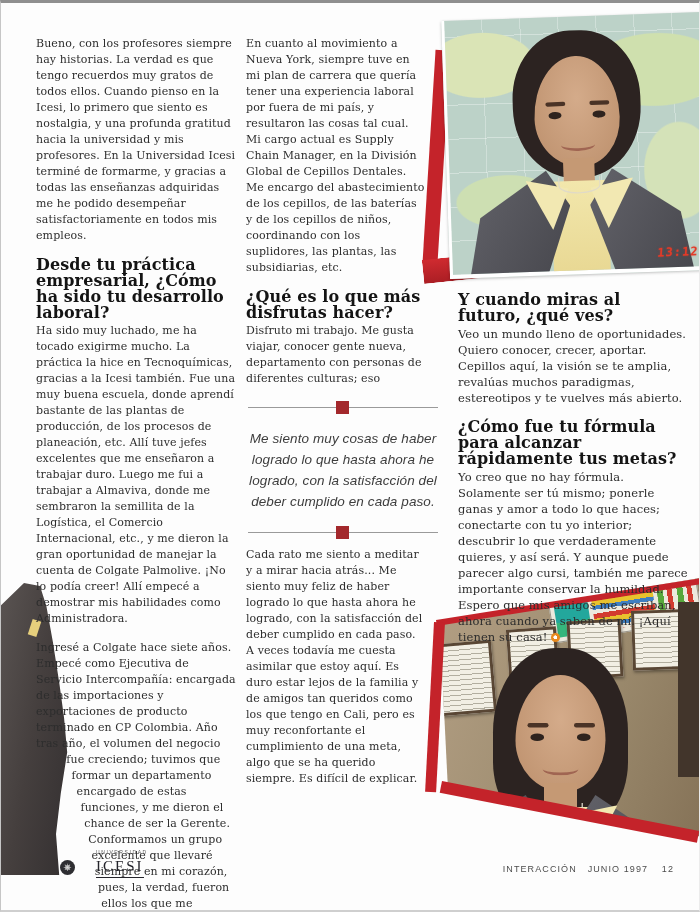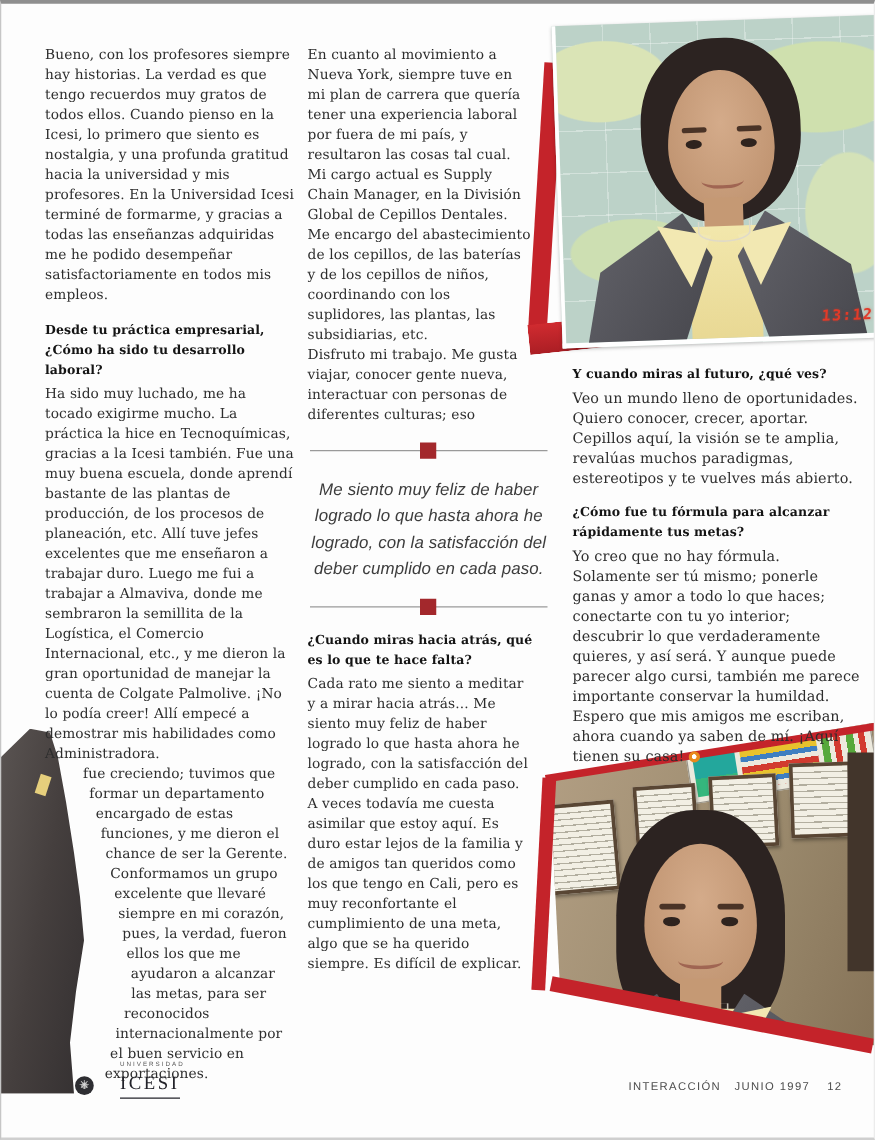--- a/index.html
+++ b/index.html
@@ -14,21 +14,21 @@
     border-bottom:2px solid #cfcfcf; border-right:1px solid #ececec;
   }
 
   
   .col { position:absolute; z-index:3; font-size:11px; line-height:16px; letter-spacing:.1px; }
   #col1 { left:36px;  top:36px; width:200px; }
   #col2 { left:246px; top:36px; width:194px; }
   #col3 { left:458px; top:292px; width:230px; font-size:11.5px; }
   .t { margin:0; }
   .gap { margin-top:13px; }
-  .qh { font-weight:bold; font-size:10px; line-height:16px; color:#141414; margin-top:13px; margin-bottom:2px; }
+  .qh { font-weight:bold; font-size:16px; line-height:16px; color:#141414; margin-top:13px; margin-bottom:2px; }
   .qh.first { margin-top:0; }
   .intro { padding-right:14px; }
   .tight-right { padding-right:14px; }
 
   
   .suit-spacer {
     float:left; width:86px; height:292px;
     shape-outside: polygon(0 0, 20px 0, 36px 50px, 48px 100px, 58px 150px, 64px 178px, 52px 205px, 44px 235px, 34px 270px, 30px 292px, 0 292px);
     shape-margin:5px;
   }
@@ -158,42 +158,43 @@
 
 <div class="page-frame"></div>
 
 <div class="suit"></div>
 <div class="suit-collar"></div>
 
 <div id="col1" class="col">
   <p class="t">Bueno, con los profesores siempre hay historias. La verdad es que tengo recuerdos muy gratos de todos ellos. Cuando pienso en la Icesi, lo primero que siento es nostalgia, y una profunda gratitud hacia la universidad y  mis profesores. En la Universidad Icesi terminé de formarme, y gracias a todas las enseñanzas adquiridas me he podido desempeñar satisfactoriamente en todos mis empleos.</p>
   <h3 class="qh">Desde tu práctica empresarial, ¿Cómo ha sido tu desarrollo laboral?</h3>
   <p class="t">Ha sido muy luchado, me ha tocado exigirme mucho. La práctica la hice en Tecnoquímicas, gracias a la Icesi también. Fue una muy buena escuela, donde aprendí bastante de las plantas de producción, de los procesos de planeación, etc. Allí tuve jefes excelentes que me enseñaron a trabajar duro. Luego me fui a trabajar a Almaviva, donde me sembraron la semillita de la Logística, el Comercio Internacional, etc., y me dieron la gran oportunidad de manejar la cuenta de Colgate Palmolive. ¡No lo podía creer! Allí empecé a demostrar mis habilidades como Administradora.</p>
+  <p class="t gap">Ingresé a Colgate hace siete años. Empecé como Ejecutiva de Servicio Intercompañía: encargada de las importaciones y exportaciones de producto terminado en CP Colombia. Año tras año, el volumen del negocio</p>
   <div class="suit-spacer"></div>
   <p class="t">fue creciendo; tuvimos que formar un departamento encargado de estas funciones, y me dieron el chance de ser la Gerente.  Conformamos un grupo excelente que llevaré siempre en mi corazón, pues, la verdad,  fueron ellos los que me ayudaron a alcanzar las metas, para ser reconocidos internacionalmente por el buen servicio en exportaciones.</p>
 
 </div>
 
 <div id="col2" class="col">
   <p class="t intro">En cuanto al movimiento a Nueva York, siempre tuve en mi plan de carrera que quería tener una experiencia laboral por fuera de mi país, y resultaron las cosas tal cual. Mi cargo actual es Supply Chain Manager, en la División Global de Cepillos Dentales.  Me encargo del abastecimiento de los cepillos, de las baterías y de los cepillos de niños, coordinando con los suplidores, las plantas, las subsidiarias, etc.</p>
-  <p class="t">Disfruto mi trabajo. Me gusta viajar, conocer gente nueva, interactuar con personas de diferentes culturas; eso</p>
+  <h3 class="qh">¿Qué es lo que más disfrutas hacer?</h3>
+  <p class="t">Disfruto mi trabajo. Me gusta viajar, conocer gente nueva, departamento con personas de diferentes culturas; eso</p>
 
   <div class="pull">
     <div class="divider">
       <div class="line"></div>
       <div class="sq"></div>
     </div>
-    <p class="quote-text">Me siento muy feliz de haber logrado lo que hasta ahora he logrado, con la satisfacción del deber cumplido en cada paso.</p>
+    <p class="quote-text">Me siento muy cosas de haber logrado lo que hasta ahora he logrado, con la satisfacción del deber cumplido en cada paso.</p>
     <div class="divider">
       <div class="line"></div>
       <div class="sq"></div>
     </div>
   </div>
 
-  <h3 class="qh">¿Cuando miras hacia atrás, qué es lo que te hace falta?</h3>
   <p class="t tight-right">Cada rato me siento a meditar y a mirar hacia atrás... Me siento muy feliz de haber logrado lo que hasta ahora he logrado, con la satisfacción del deber cumplido en cada paso. A veces todavía me cuesta asimilar que estoy aquí. Es duro estar lejos de la familia y de amigos tan queridos como los que tengo en Cali, pero es muy reconfortante el cumplimiento de una meta, algo que se ha querido siempre. Es difícil de explicar.</p>
 </div>
 
 <div id="col3" class="col">
   <h3 class="qh first">Y cuando miras al futuro, ¿qué ves?</h3>
   <p class="t">Veo un mundo lleno de oportunidades. Quiero conocer, crecer, aportar. Cepillos aquí, la visión se te amplia, revalúas muchos paradigmas, estereotipos y te vuelves más abierto.</p>
   <h3 class="qh">¿Cómo fue tu fórmula para alcanzar rápidamente tus metas?</h3>
   <p class="t"><span>Yo creo que no hay fórmula. Solamente ser tú mismo; ponerle ganas y amor a todo lo que haces; conectarte con tu yo interior; descubrir lo que verdaderamente quieres, y así será.   Y aunque puede parecer algo cursi, también me parece importante conservar la humildad. Espero que mis amigos me escriban, ahora cuando ya saben de mí. ¡Aquí tienen su casa!</span><span class="endmark"></span></p>
 </div>
 

